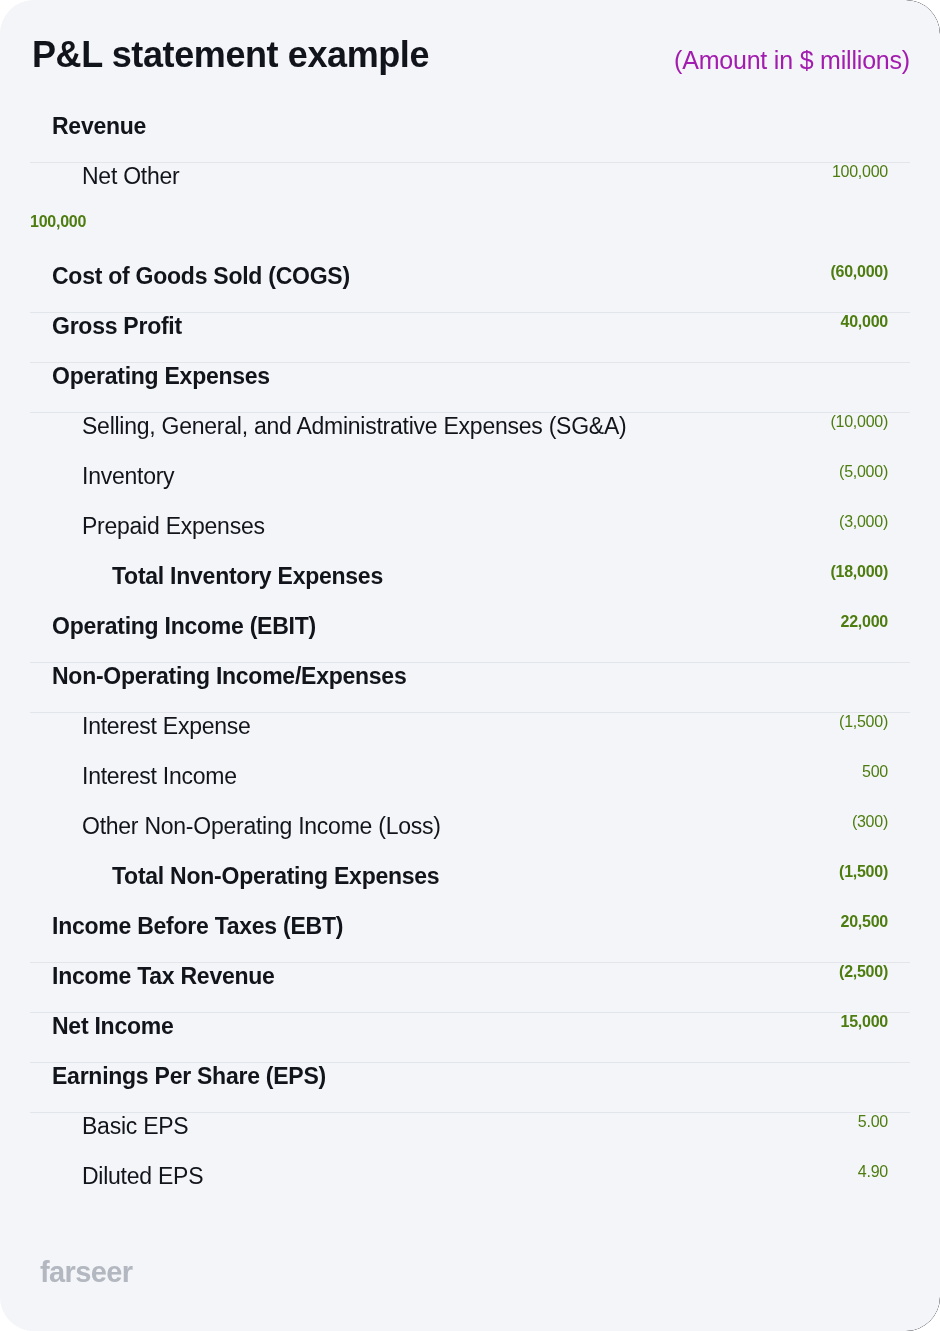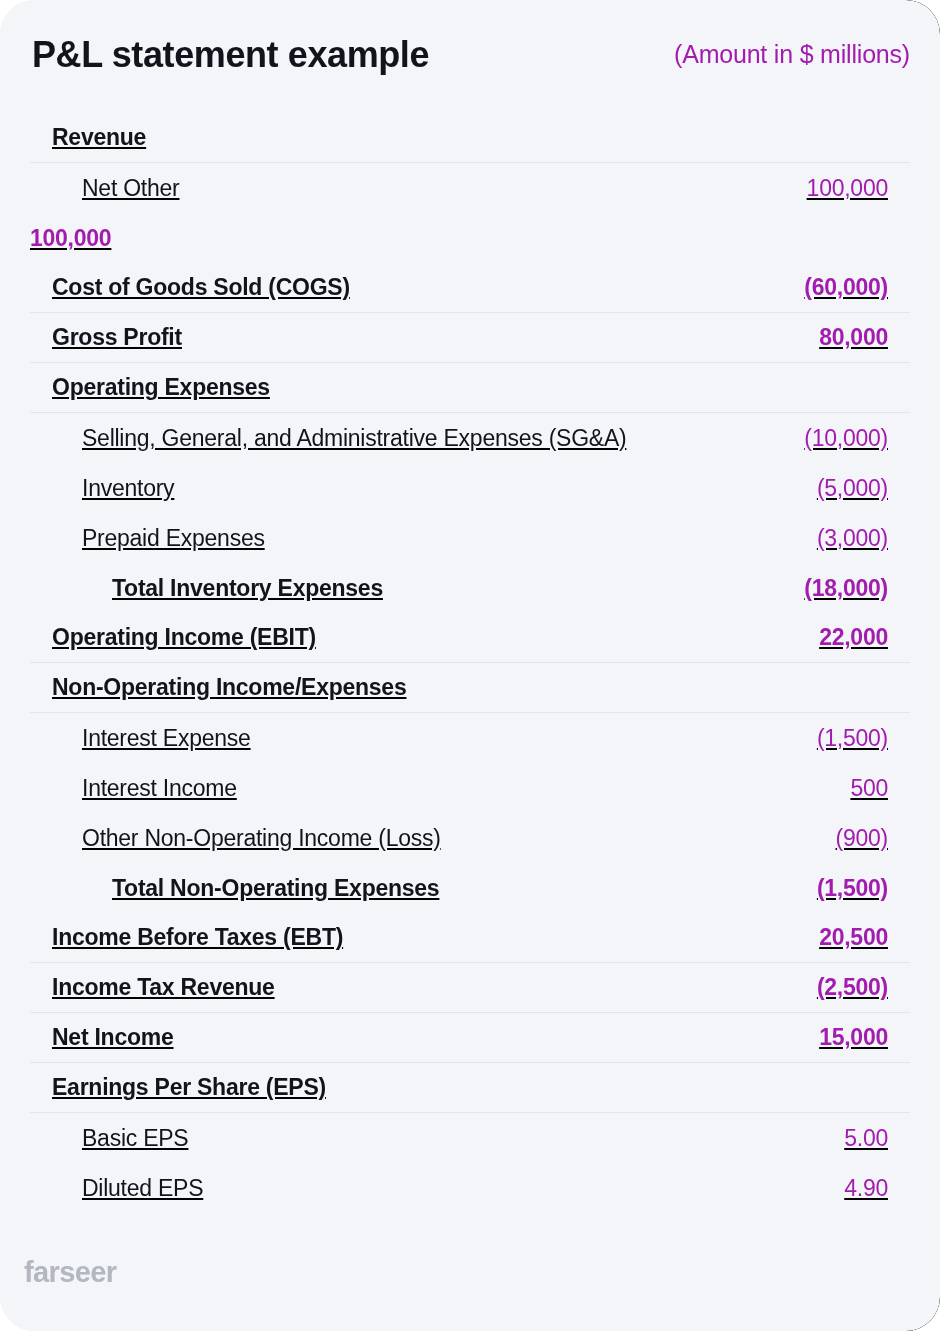--- a/index.html
+++ b/index.html
@@ -42,21 +42,21 @@
     border-radius: 34px;
     background: #f4f5f8;
     pointer-events: none;
   }
 
   
   #card-header {
     position: relative;
     z-index: 3;
     display: flex;
-    align-items: center;
+    align-items: flex-end;
     justify-content: space-between;
     padding: 34px 30px 0 32px;
   }
   #page-title {
     font-size: 36px;
     font-weight: 700;
     color: #12141c;
     letter-spacing: -0.4px;
     margin: 0;
     line-height: 1.15;
@@ -70,56 +70,54 @@
   }
 
   
   #pl-table {
     position: relative;
     z-index: 3;
     margin: 38px 30px 0 30px;
   }
   .pl-row {
     display: flex;
-    align-items: center;
     justify-content: space-between;
     height: 50px;
     box-sizing: border-box;
-    text-decoration: underline;
   }
   .pl-row.sep-bot  { border-bottom: 1.6px solid #e2e5ea; }
 
   .pl-label {
     font-size: 23px;
     color: #12141c;
     letter-spacing: -0.25px;
     white-space: nowrap;
   }
   .pl-value {
-    font-size: 23px;
-    color: #a21caf;
+    font-size: 16px;
+    color: #4d7c0f;
     letter-spacing: -0.25px;
     text-align: right;
     white-space: nowrap;
     padding-right: 22px;
   }
 
   
   .w-bold   .pl-label, .w-bold   .pl-value { font-weight: 700; }
   .w-normal .pl-label, .w-normal .pl-value { font-weight: 400; }
 
   
   .lvl-0 .pl-label { padding-left: 22px; }
   .lvl-1 .pl-label { padding-left: 52px; }
   .lvl-2 .pl-label { padding-left: 82px; }
 
   
   #brand-logo {
     position: absolute;
-    left: 24px;
+    left: 40px;
     bottom: 42px;
     z-index: 3;
     font-size: 29px;
     font-weight: 700;
     color: #b2b7c0;
     letter-spacing: -0.6px;
   }
 </style>
 </head>
 <body>
@@ -146,21 +144,21 @@
       </div>
       <div class="pl-row lvl-2 w-bold">
         <div class="pl-value">100,000</div>
       </div>
       <div class="pl-row lvl-0 w-bold sep-bot">
         <div class="pl-label">Cost of Goods Sold (COGS)</div>
         <div class="pl-value">(60,000)</div>
       </div>
       <div class="pl-row lvl-0 w-bold sep-bot">
         <div class="pl-label">Gross Profit</div>
-        <div class="pl-value">80,000</div>
+        <div class="pl-value">40,000</div>
       </div>
       <div class="pl-row lvl-0 w-bold sep-bot">
         <div class="pl-label">Operating Expenses</div>
         <div class="pl-value"></div>
       </div>
       <div class="pl-row lvl-1 w-normal">
         <div class="pl-label">Selling, General, and Administrative Expenses (SG&amp;A)</div>
         <div class="pl-value">(10,000)</div>
       </div>
       <div class="pl-row lvl-1 w-normal">
@@ -186,21 +184,21 @@
       <div class="pl-row lvl-1 w-normal">
         <div class="pl-label">Interest Expense</div>
         <div class="pl-value">(1,500)</div>
       </div>
       <div class="pl-row lvl-1 w-normal">
         <div class="pl-label">Interest Income</div>
         <div class="pl-value">500</div>
       </div>
       <div class="pl-row lvl-1 w-normal">
         <div class="pl-label">Other Non-Operating Income (Loss)</div>
-        <div class="pl-value">(900)</div>
+        <div class="pl-value">(300)</div>
       </div>
       <div class="pl-row lvl-2 w-bold">
         <div class="pl-label">Total Non-Operating Expenses</div>
         <div class="pl-value">(1,500)</div>
       </div>
       <div class="pl-row lvl-0 w-bold sep-bot">
         <div class="pl-label">Income Before Taxes (EBT)</div>
         <div class="pl-value">20,500</div>
       </div>
       <div class="pl-row lvl-0 w-bold sep-bot">

